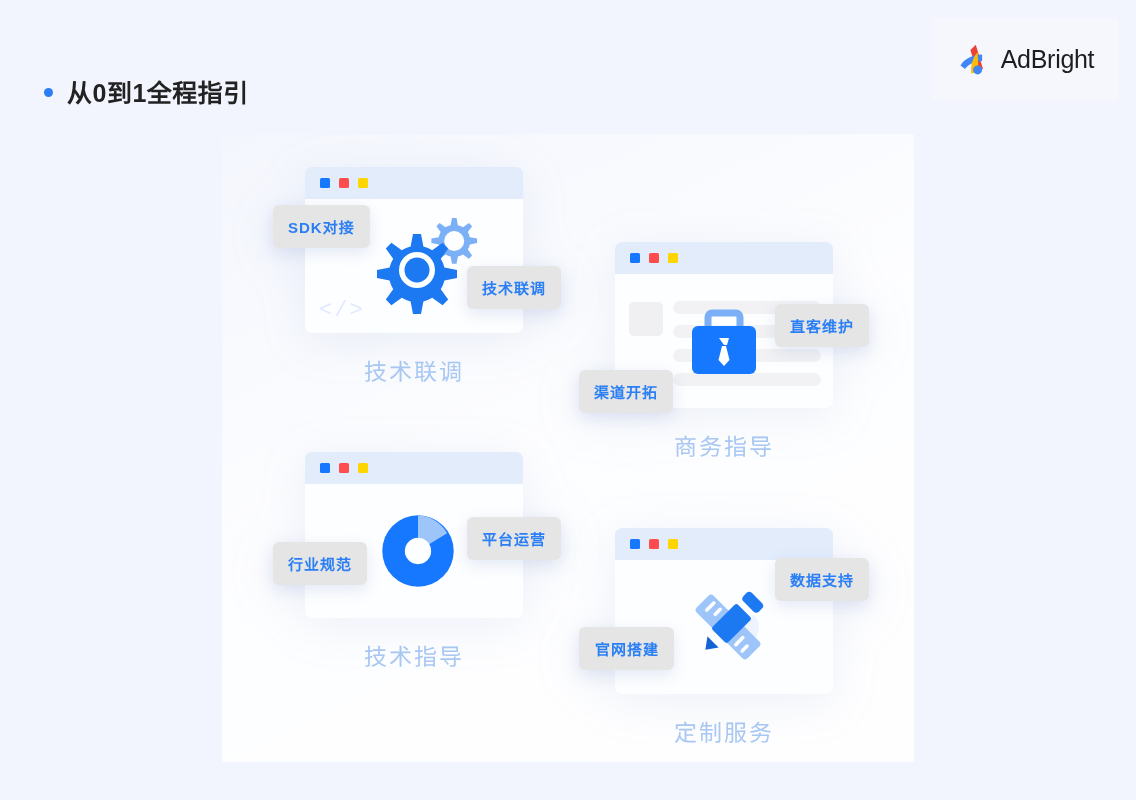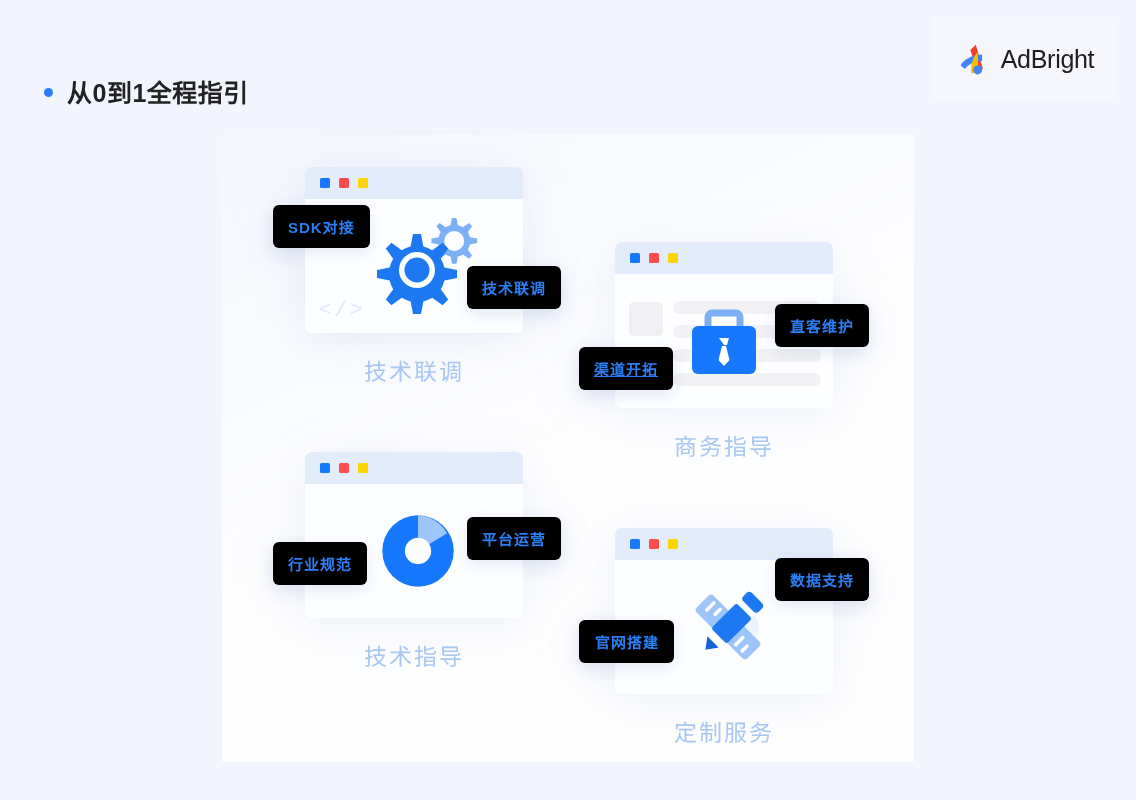--- a/index.html
+++ b/index.html
@@ -112,21 +112,21 @@
     margin-top: 20px;
     text-align: center;
     font-size: 23px;
     color: #a9c8f3;
     letter-spacing: 2px;
   }
 
   
   .tag-chip {
     position: absolute;
-    background: #000000;
+    background: #e5e5e5;
     color: #2b7ff5;
     font-size: 15px;
     font-weight: bold;
     letter-spacing: 1px;
     padding: 11px 15px;
     border-radius: 6px;
     box-shadow: 0 5px 16px rgba(120,145,200,0.20);
     white-space: nowrap;
     z-index: 6;
   }
@@ -234,21 +234,21 @@
       <span class="skeleton-bar" style="top:51px;"></span>
       <span class="skeleton-bar" style="top:75px;"></span>
       <span class="skeleton-bar" style="top:99px;"></span>
       <svg class="icon-center" width="96" height="92" viewBox="0 0 96 92" style="top:52%">
         <path d="M32 30 L32 19 a4 4 0 0 1 4-4 l24 0 a4 4 0 0 1 4 4 L64 30" fill="none" stroke="#7bb0f7" stroke-width="7" stroke-linecap="round"></path>
         <rect x="16" y="28" width="64" height="48" rx="6" fill="#1677ff"></rect>
         <path d="M43 40 l10 0 -2 7 -3 0 z" fill="#ffffff"></path>
         <path d="M46 48 l4 0 3.5 14 -5.5 6 -5.5-6 z" fill="#ffffff"></path>
       </svg>
     </div>
-    <span class="tag-chip" style="left:-36px; top:105px;text-decoration:underline;">渠道开拓</span>
+    <span class="tag-chip" style="left:-36px; top:128px;">渠道开拓</span>
     <span class="tag-chip" style="left:160px; top:62px;">直客维护</span>
   </div>
   <div class="card-caption">商务指导</div>
 </div>
 
 <div id="card-ops" class="card-block">
   <div class="browser-window">
     <div class="win-chrome">
       <span class="dot-sq dot-blue"></span>
       <span class="dot-sq dot-red"></span>
@@ -289,17 +289,17 @@
         </g>
         <g transform="rotate(-45 54 50)">
           <path d="M22 50 l11-8 0 16 z" fill="#1463d6"></path>
           <rect x="33" y="40" width="8" height="20" fill="#fdfeff"></rect>
           <rect x="41" y="39" width="36" height="22" rx="3" fill="#1d79f2"></rect>
           <rect x="77" y="40" width="6" height="20" fill="#fdfeff"></rect>
           <rect x="83" y="39" width="12" height="22" rx="4" fill="#1d79f2"></rect>
         </g>
       </svg>
     </div>
-    <span class="tag-chip" style="left:-36px; top:92px;padding-left:16px;">官网搭建</span>
+    <span class="tag-chip" style="left:-36px; top:99px;padding-left:16px;">官网搭建</span>
     <span class="tag-chip" style="left:160px; top:30px;">数据支持</span>
   </div>
   <div class="card-caption">定制服务</div>
 </div>
 
 </body></html>

